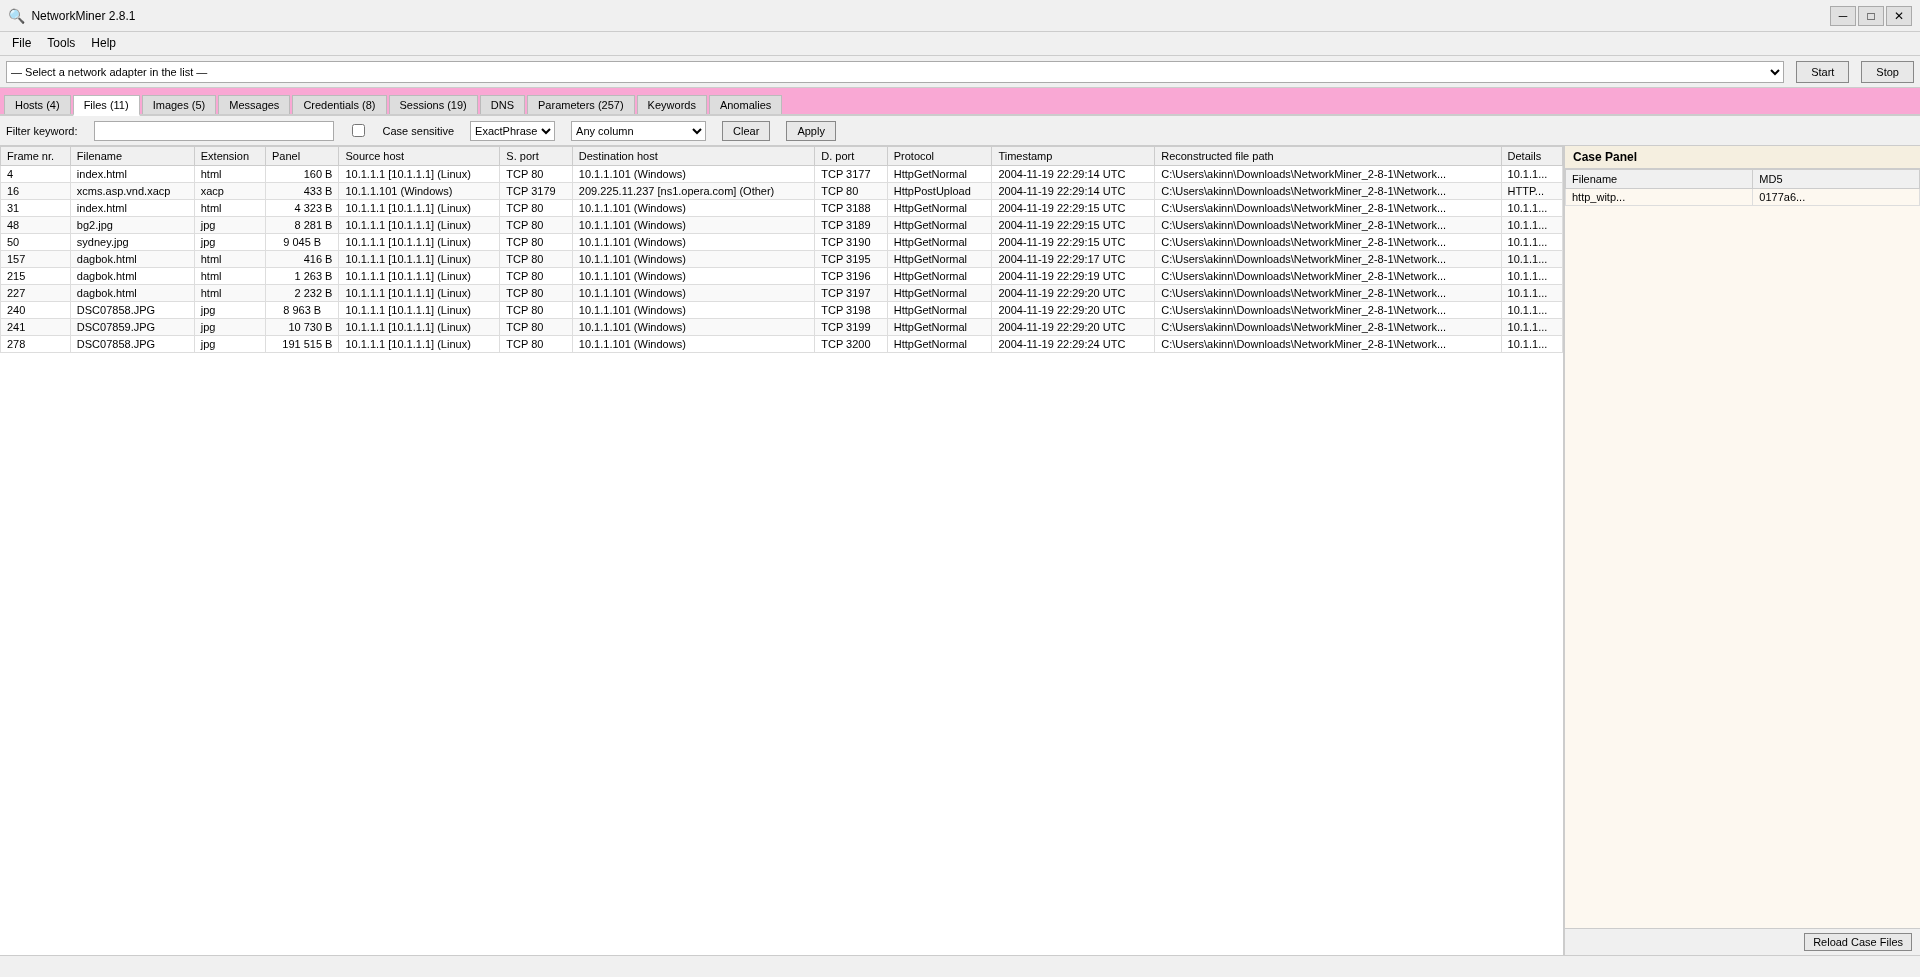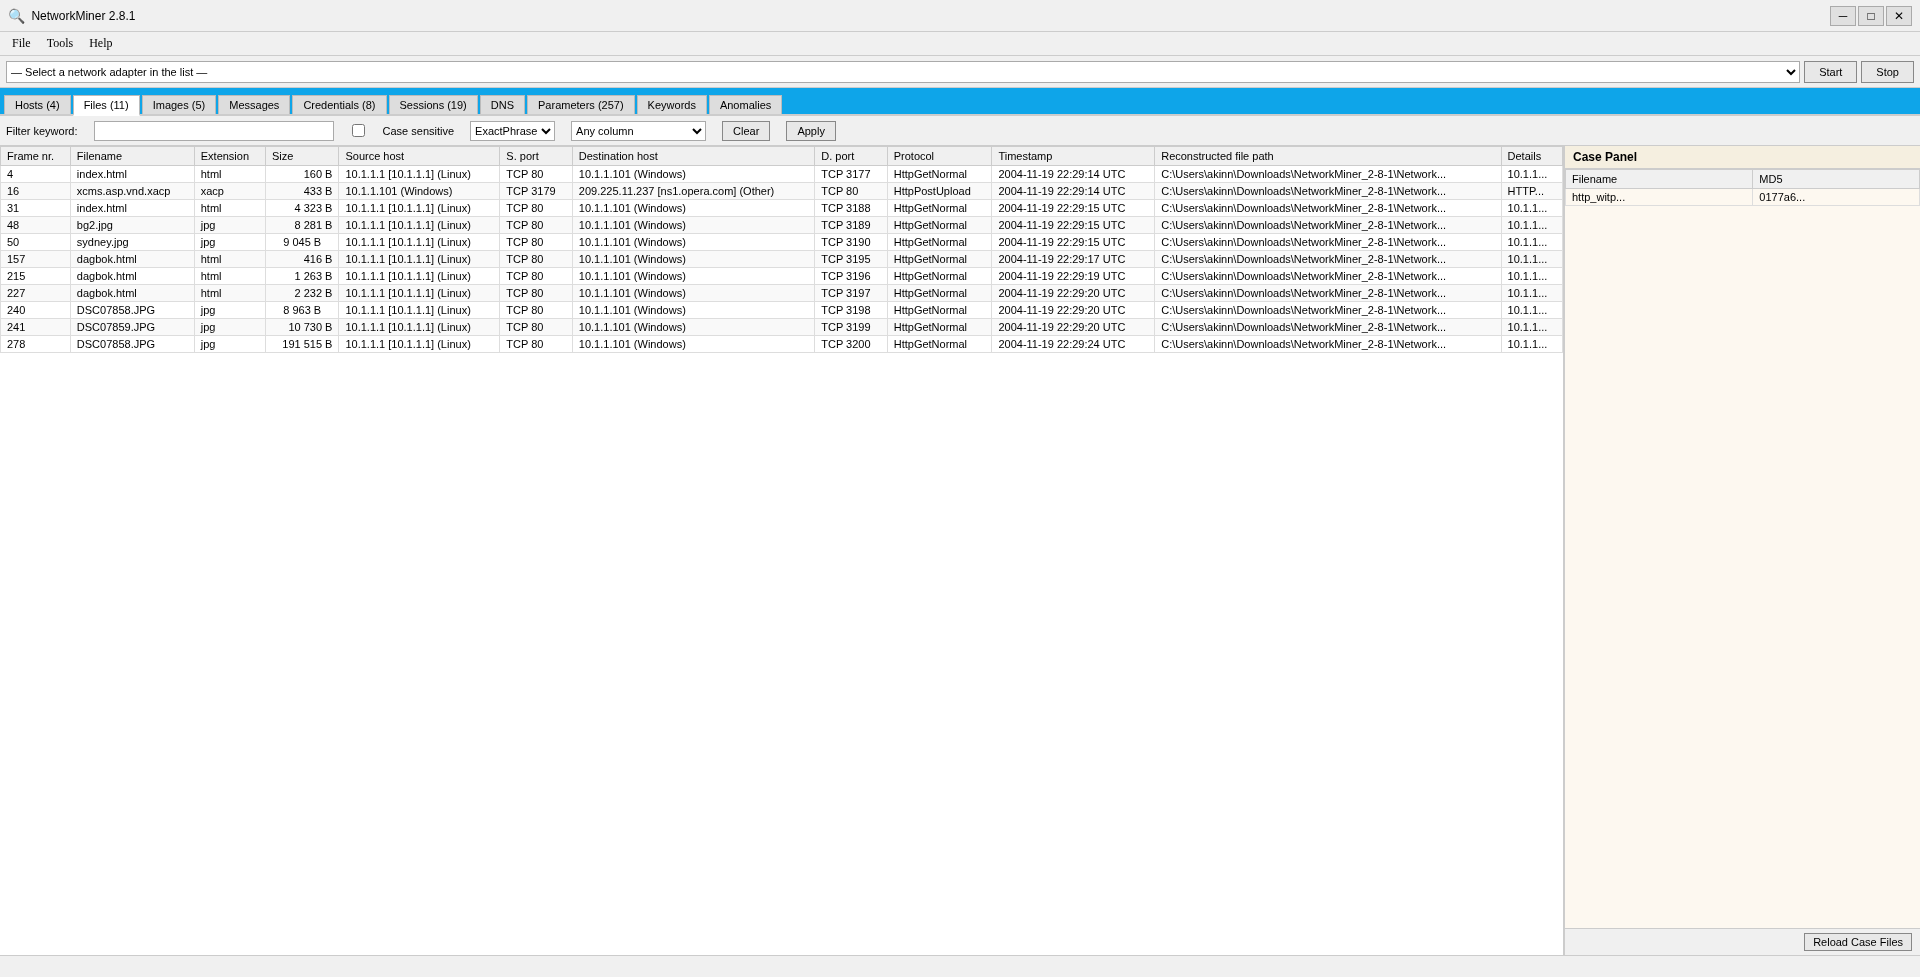--- a/index.html
+++ b/index.html
@@ -6,30 +6,30 @@
     body { font-family: 'Segoe UI', Tahoma, sans-serif; font-size: 11px; background: #f0f0f0; color: #000; overflow: hidden; width: 1920px; height: 977px; }
     
     
     #title-bar { display: flex; align-items: center; justify-content: space-between; background: #f0f0f0; padding: 6px 8px; border-bottom: 1px solid #ccc; height: 32px; }
     #title-left { display: flex; align-items: center; gap: 6px; }
     #title-text { font-size: 12px; font-weight: normal; }
     #title-controls { display: flex; gap: 2px; }
     .title-btn { width: 26px; height: 20px; border: 1px solid #aaa; background: #e0e0e0; cursor: pointer; font-size: 12px; display: flex; align-items: center; justify-content: center; }
 
     
-    #menu-bar { display: flex; align-items: flex-start; padding: 2px 4px; background: #f0f0f0; border-bottom: 1px solid #ccc; height: 24px; font-family: Liberation Serif, serif; }
+    #menu-bar { display: flex; align-items: flex-start; padding: 2px 4px; background: #f0f0f0; border-bottom: 1px solid #ccc; height: 24px; }
     .menu-item { padding: 2px 8px; cursor: pointer; font-size: 12px; }
 
     
-    #adapter-bar { display: flex; align-items: center; padding: 4px 6px; background: #f0f0f0; border-bottom: 1px solid #ccc; height: 32px; gap: 4px; }
+    #adapter-bar { display: flex; align-items: center; padding: 4px 6px; background: #f0f0f0; border-bottom: 1px solid #ccc; height: 32px; gap: 12px; }
     #adapter-select { flex: 1; height: 22px; font-size: 11px; border: 1px solid #aaa; background: white; }
     .action-btn { height: 22px; padding: 0 14px; font-size: 11px; border: 1px solid #888; background: #e8e8e8; cursor: pointer; }
 
     
-    #tabs { display: flex; align-items: flex-end; padding: 2px 4px 0; background: #0ea5e9; border-bottom: 2px solid #ccc; height: 28px; }
+    #tabs { display: flex; align-items: flex-end; padding: 2px 4px 0; background: #f9a8d4; border-bottom: 2px solid #ccc; height: 28px; }
     .tab { padding: 3px 10px; border: 1px solid #bbb; border-bottom: none; background: #ddd; cursor: pointer; font-size: 11px; margin-right: 2px; }
     .tab.active { background: white; border-bottom: 2px solid white; margin-bottom: -2px; z-index: 1; }
 
     
     #filter-bar { display: flex; align-items: center; padding: 4px 6px; background: #f0f0f0; border-bottom: 1px solid #ccc; height: 30px; gap: 16px; }
     #filter-label { font-size: 11px; white-space: nowrap; }
     #filter-input { width: 240px; height: 20px; border: 1px solid #aaa; font-size: 11px; padding: 0 4px; }
     #case-sensitive-cb { margin: 0 2px; }
     #case-sensitive-label { font-size: 11px; }
     #match-type-select { height: 20px; font-size: 11px; border: 1px solid #aaa; background: white; }
@@ -132,21 +132,21 @@
 
 <div id="main" style="height: 809px; border-radius: 26px;">
 
   <div id="files-table-container">
     <table id="files-table">
       <thead>
         <tr>
           <th>Frame nr.</th>
           <th>Filename</th>
           <th>Extension</th>
-          <th>Size</th>
+          <th>Panel</th>
           <th>Source host</th>
           <th>S. port</th>
           <th>Destination host</th>
           <th>D. port</th>
           <th>Protocol</th>
           <th>Timestamp</th>
           <th>Reconstructed file path</th>
           <th>Details</th>
         </tr>
       </thead>

